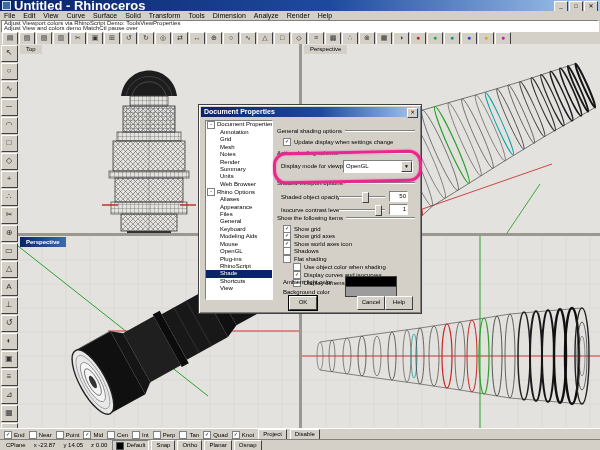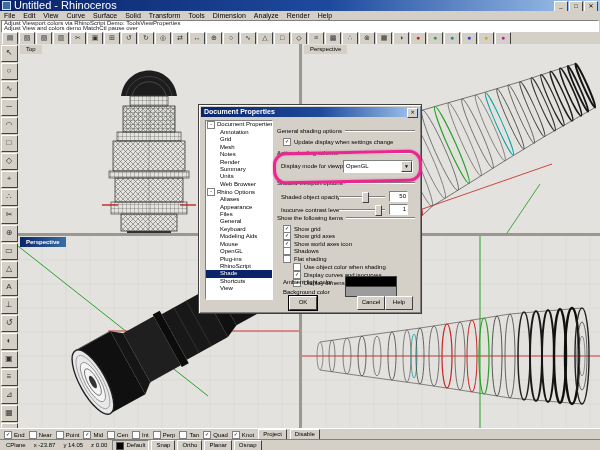--- a/index.html
+++ b/index.html
@@ -5,21 +5,21 @@
   html,body{margin:0;padding:0;background:#6b6b6b;}
   #screen{position:relative;width:600px;height:450px;background:#d4d0c8;
     font-family:"Liberation Sans","DejaVu Sans",sans-serif;overflow:hidden;
     -webkit-font-smoothing:antialiased;}
   .r3d{border:1px solid;border-color:#ffffff #404040 #404040 #ffffff;}
   .s3d{border:1px solid;border-color:#808080 #ffffff #ffffff #808080;}
   
   #titlebar{position:absolute;left:0;top:0;width:600px;height:11px;
     background:linear-gradient(90deg,#0a246a,#1e4a9e 55%,#a6caf0);display:flex;align-items:center;}
   #app-icon{width:7px;height:7px;margin:0 3px 0 2px;background:#3a6ea5;border:1px solid #cfe0f5;}
-  #title-text{color:#fff;font-size:11px;font-weight:normal;line-height:11px;white-space:nowrap;}
+  #title-text{color:#fff;font-size:13px;font-weight:bold;line-height:11px;white-space:nowrap;}
   #win-buttons{position:absolute;right:2px;top:1px;display:flex;gap:1px;}
   .winbtn{width:12px;height:9px;background:#d4d0c8;font-size:6px;line-height:8px;text-align:center;color:#000;}
   
   #menubar{position:absolute;left:0;top:11px;width:600px;height:9px;background:#d4d0c8;
     display:flex;align-items:center;border-bottom:1px solid #b8b4ac;}
   .menu-item{font-size:7px;padding:0 4px;color:#000;line-height:9px;}
   
   #cmdarea{position:absolute;left:1px;top:20px;width:596px;height:11px;background:#fff;}
   .cmdline{font-size:6px;line-height:5px;color:#222;padding-left:2px;white-space:nowrap;overflow:hidden;}
   

